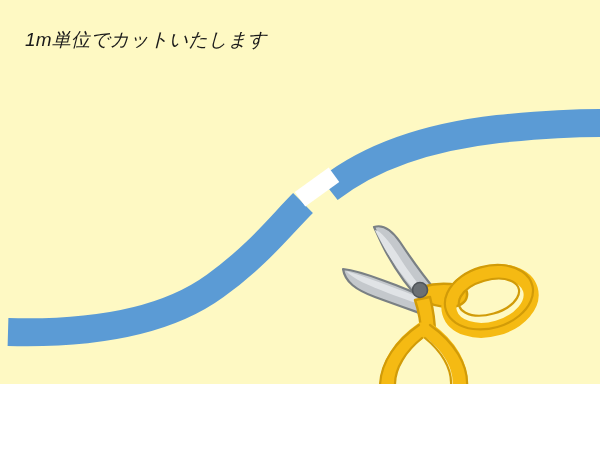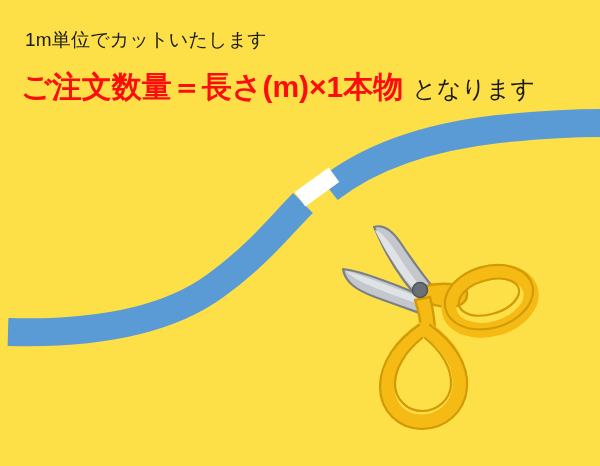--- a/index.html
+++ b/index.html
@@ -7,23 +7,24 @@
     margin: 0;
     padding: 0;
     background: #ffffff;
   }
   body {
     font-family: "Liberation Sans", "DejaVu Sans", sans-serif;
   }
   #canvas {
     position: relative;
     width: 600px;
-    height: 466px;
-    background: #fde047;
+    height: 384px;
+    background: #fef9c3;
     overflow: hidden;
+    font-style: italic;
   }
   .txt {
     position: absolute;
     white-space: nowrap;
     line-height: 1;
   }
   #headline-cut {
     left: 25px;
     top: 30px;
     font-size: 19px;
@@ -159,18 +160,15 @@
                C 450 400 437 411 422 411
                C 407 411 395 399 395 384
                C 395 368 406 351 422 338" fill="none" stroke="#d19b08" stroke-width="2.2" stroke-linecap="round"></path>
 
       <circle cx="420" cy="290" r="7.5" fill="#6b7074" stroke="#50555a" stroke-width="1.6"></circle>
     </g>
   </svg>
 
   <div class="txt" id="headline-cut">1m単位でカットいたします</div>
 
-  <div class="txt" id="order-line">
-    <span class="red-part">ご注文数量＝長さ(m)×1本物</span><span class="black-part">となります</span>
-  </div>
 
 
 </div>
 
 </body></html>

